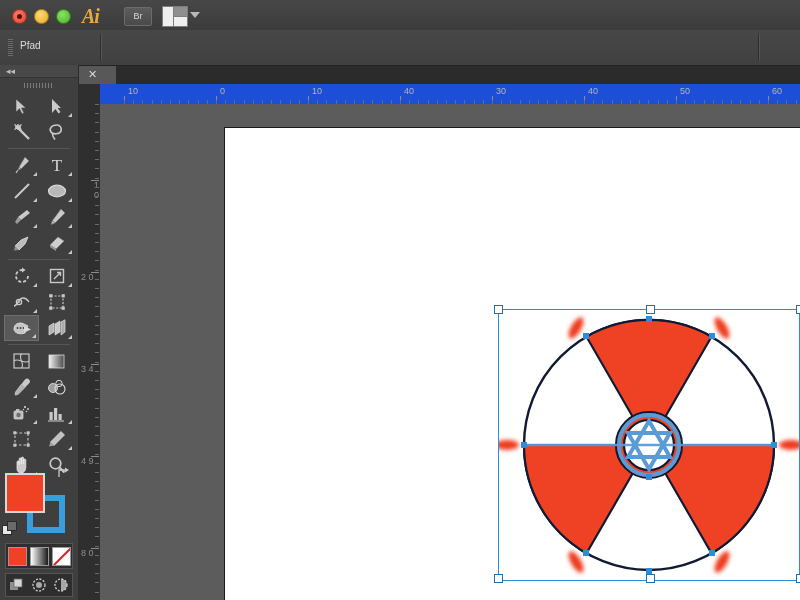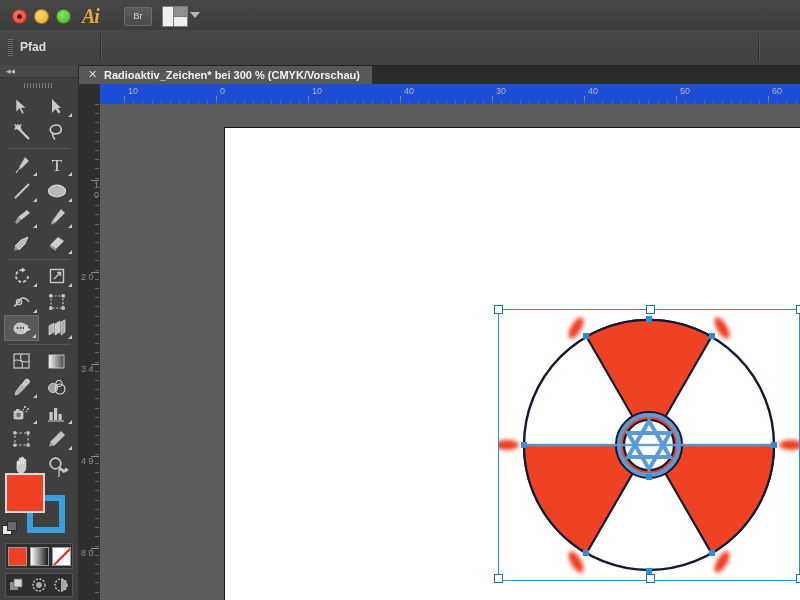--- a/index.html
+++ b/index.html
@@ -46,21 +46,21 @@
   }
 
   
   .controlbar{
     position:absolute;left:0;top:30px;width:800px;height:35px;
     background:linear-gradient(to bottom,#474747,#404040);
     border-bottom:1px solid #232323;
   }
   .grip{position:absolute;left:8px;top:9px;width:5px;height:17px;
     background:repeating-linear-gradient(to bottom,#6e6e6e 0 1px,#3c3c3c 1px 2px);}
-  .pfad-label{position:absolute;left:20px;top:10px;font-size:12px;color:#dcdcdc;font-weight:bold;}
+  .pfad-label{position:absolute;left:20px;top:10px;font-size:10px;color:#dcdcdc;font-weight:normal;}
   .cb-sep{position:absolute;top:4px;width:1px;height:27px;background:#2e2e2e;border-right:1px solid #555;}
 
   .swatch-fill{
     position:absolute;left:113px;top:40px;width:22px;height:18px;
     background:#ef4123;border:2px solid #e8e8e8;box-shadow:0 0 0 1px #222;
   }
   .mini-caret{
     position:absolute;width:18px;height:18px;
     background:linear-gradient(to bottom,#585858,#484848);border:1px solid #636363;border-radius:2px;
   }
@@ -257,21 +257,20 @@
     <div class="stil-label">Stil:</div>
     <div class="stil-swatch"></div>
     <div class="drop-btn" style="left:765px;top:40px;"></div>
     <div class="cb-sep" style="left:758px;"></div>
     <div class="ai-badge"></div>
   </div>
 
   <div class="tabbar">
     <div class="doctab">
       <span class="tab-close">✕</span>
-      <span>Radioaktiv_Zeichen* bei 300 % (CMYK/Vorschau)</span>
     </div>
   </div>
 
   <div class="toolbox">
     <div class="tb-collapse">◂◂</div>
     <div class="tb-grip"></div>
 
     <div class="tgrid">
 
       <div class="trow">

